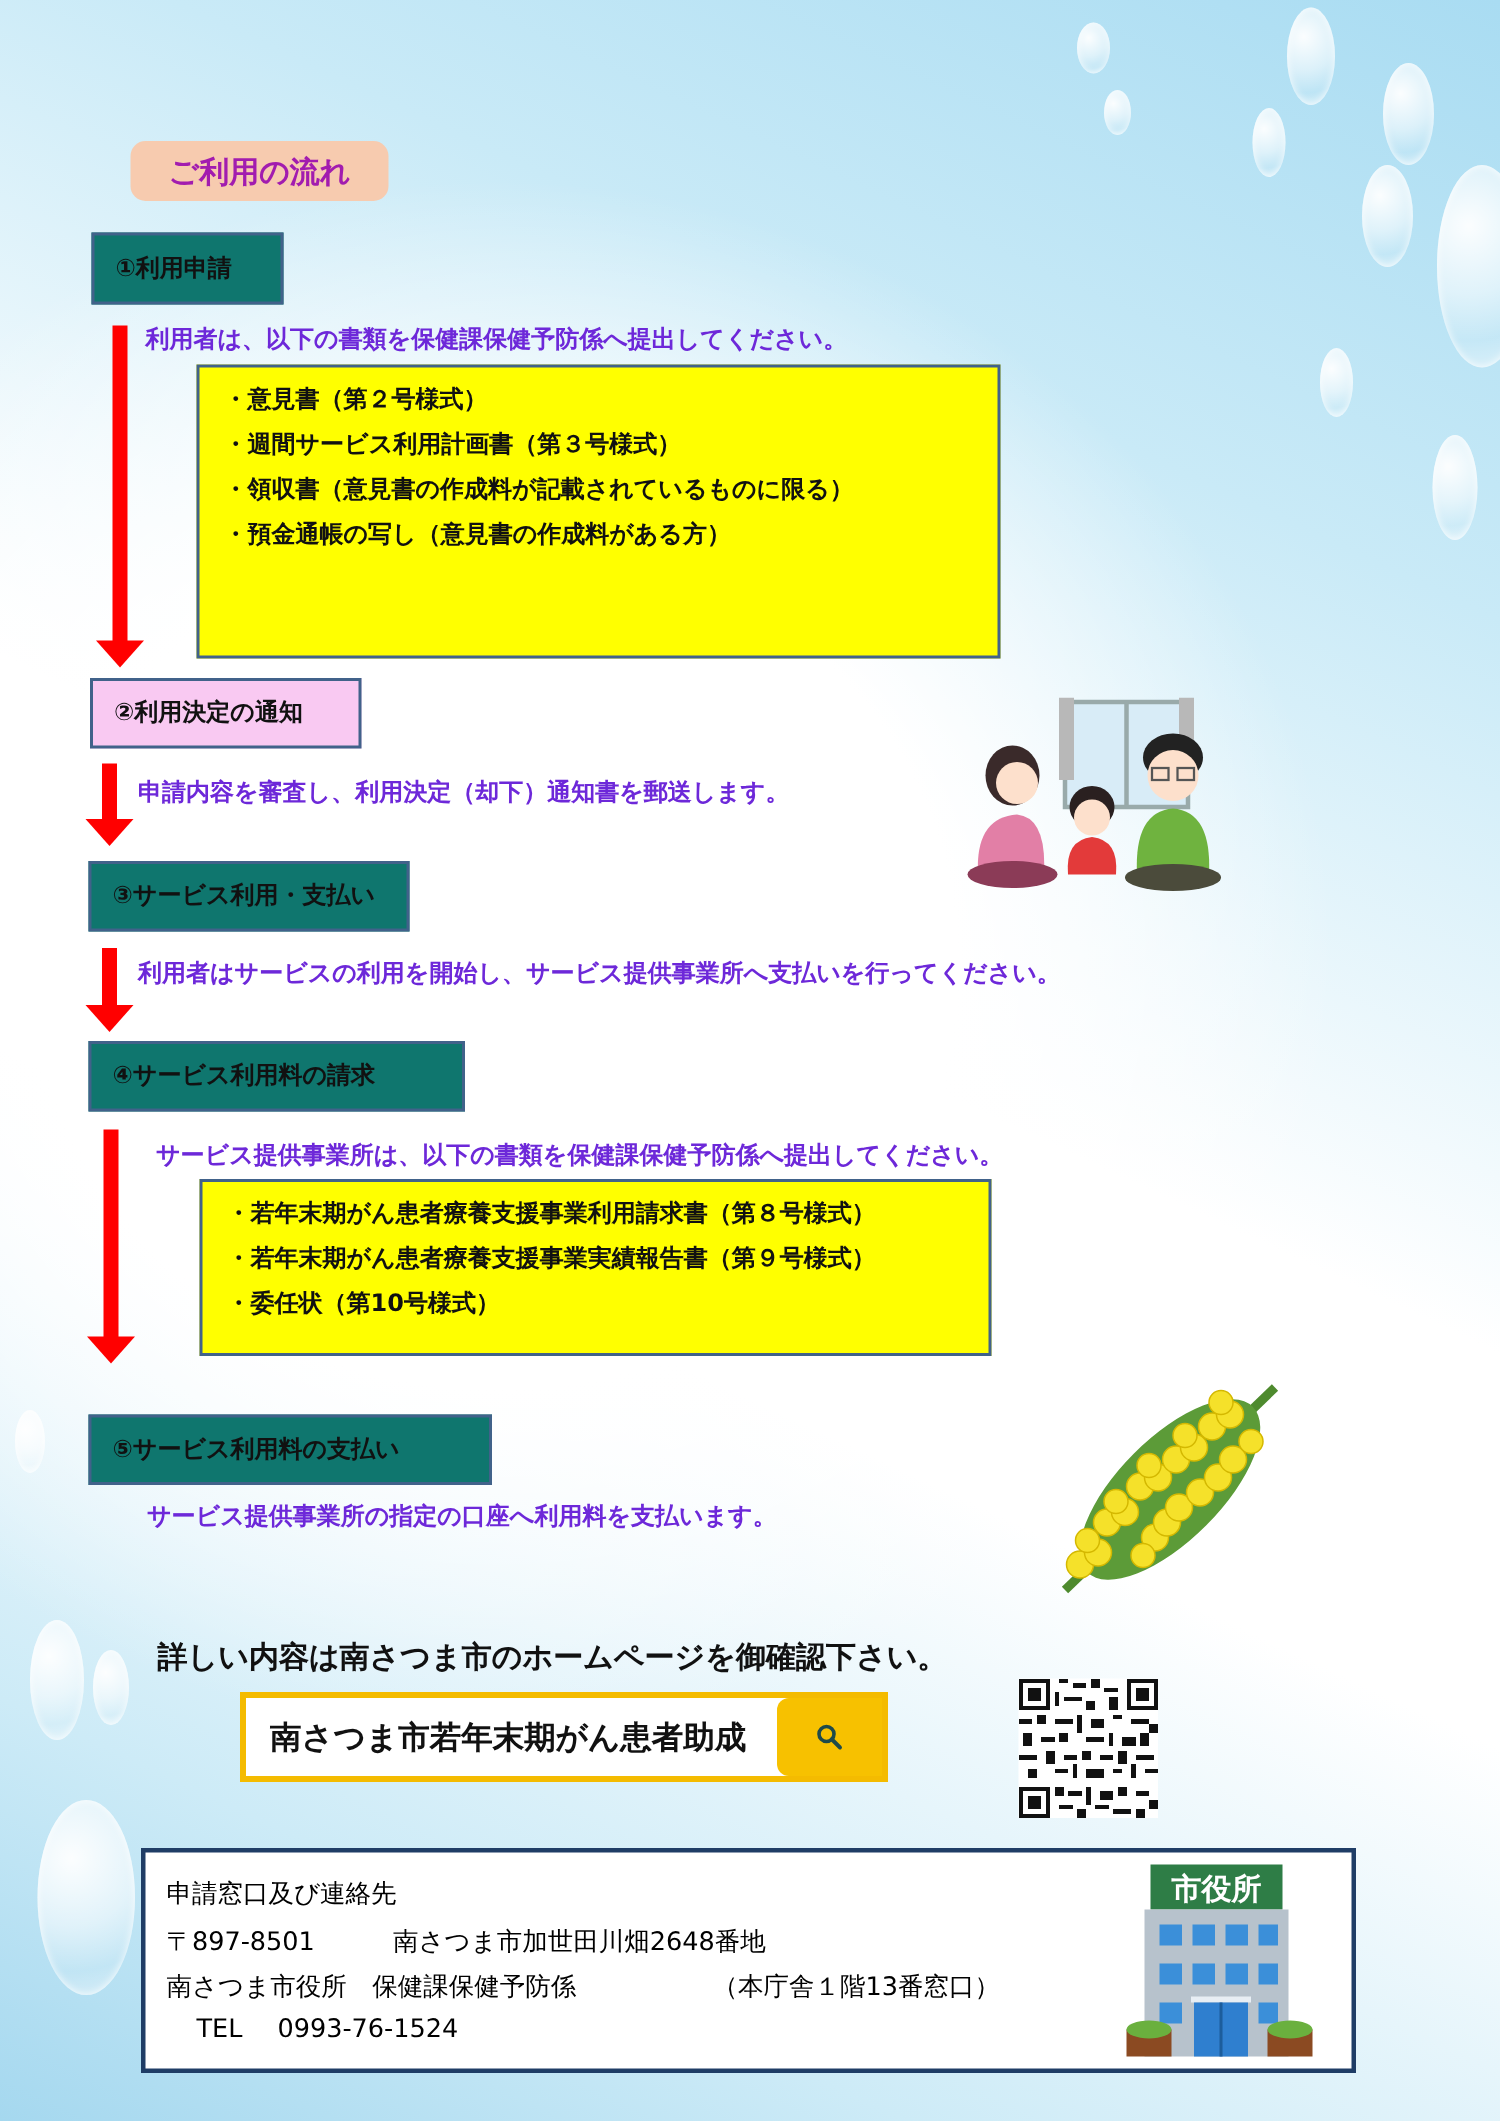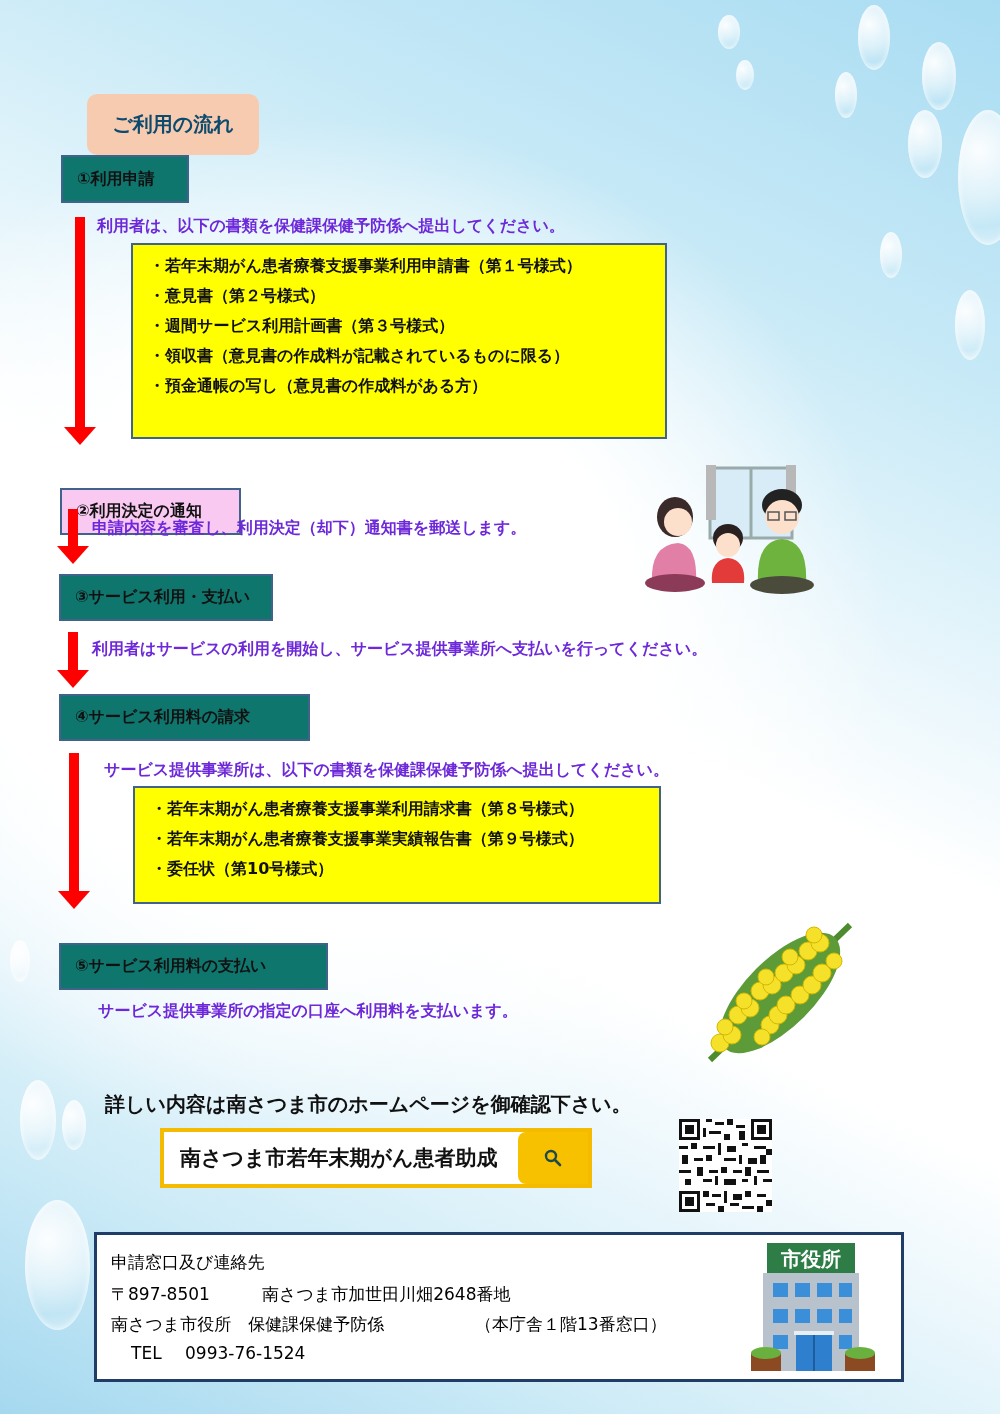--- a/index.html
+++ b/index.html
@@ -13,24 +13,24 @@
         linear-gradient(205deg, #a9dcf2 0%, #c9eaf7 22%, #ffffff 48%, #ffffff 62%, #cdebf7 85%, #a5d8ef 100%);
     }
     .bubble {
       position: absolute; border-radius: 50%;
       background: radial-gradient(circle at 35% 30%, rgba(255,255,255,0.95) 0%, rgba(255,255,255,0.55) 45%, rgba(255,255,255,0.15) 75%, rgba(255,255,255,0.5) 100%);
       box-shadow: inset 0 0 6px rgba(255,255,255,0.9);
     }
     .abs { position: absolute; }
 
     .title-box {
-      left: 87px; top: 94px; width: 172px; height: 61px;
+      left: 87px; top: 94px; width: 172px; height: 40px;
       background: #f7cbaf; border-radius: 10px;
       display: flex; align-items: center; justify-content: center;
-      font-size: 20px; font-weight: bold; color: #0c4a6e;
+      font-size: 20px; font-weight: bold; color: #a21caf;
     }
     .step {
       display: flex; align-items: center; padding-left: 14px;
       font-size: 16px; font-weight: bold; color: #111;
       border: 2px solid #41628a;
     }
     .step.blue { background: #0f766e; }
     .step.pink { background: #f9c9f2; }
 
     .desc { font-size: 16px; font-weight: bold; color: #6d28d9; white-space: nowrap; }
@@ -94,28 +94,27 @@
 
 <div class="abs title-box">ご利用の流れ</div>
 
 <div class="abs step blue" style="left:61px;top:155px;width:128px;height:48px;">①利用申請</div>
 <div class="arrow" style="left:64px;top:217px;width:32px;height:228px;">
   <div class="shaft" style="height:212px;"></div>
     <div class="head"></div>
 </div>
 <div class="abs desc" style="left:97px;top:216px;">利用者は、以下の書類を保健課保健予防係へ提出してください。</div>
 <div class="abs yellow-box" style="left:131px;top:243px;width:536px;height:196px;">
-  <div class="item">・若年末期がん患者療養支援事業利用申請書（第１号様式）</div>
   <div class="item">・意見書（第２号様式）</div>
   <div class="item">・週間サービス利用計画書（第３号様式）</div>
   <div class="item">・領収書（意見書の作成料が記載されているものに限る）</div>
   <div class="item">・預金通帳の写し（意見書の作成料がある方）</div>
 </div>
 
-<div class="abs step pink" style="left:60px;top:452px;width:181px;height:47px;margin-top:36px;">②利用決定の通知</div>
+<div class="abs step pink" style="left:60px;top:452px;width:181px;height:47px;">②利用決定の通知</div>
 <div class="arrow" style="left:57px;top:509px;width:32px;height:55px;">
   <div class="shaft" style="height:40px;"></div>
     <div class="head"></div>
 </div>
 <div class="abs desc" style="left:92px;top:518px;">申請内容を審査し、利用決定（却下）通知書を郵送します。</div>
 
 <div class="abs" style="left:640px;top:465px;width:180px;height:130px;">
   <svg width="180" height="130" viewBox="0 0 180 130">
     <rect x="70" y="3" width="82" height="70" fill="#d8ecf7" stroke="#9aa" stroke-width="3"></rect>
     <line x1="111" y1="3" x2="111" y2="73" stroke="#9aa" stroke-width="3"></line>

